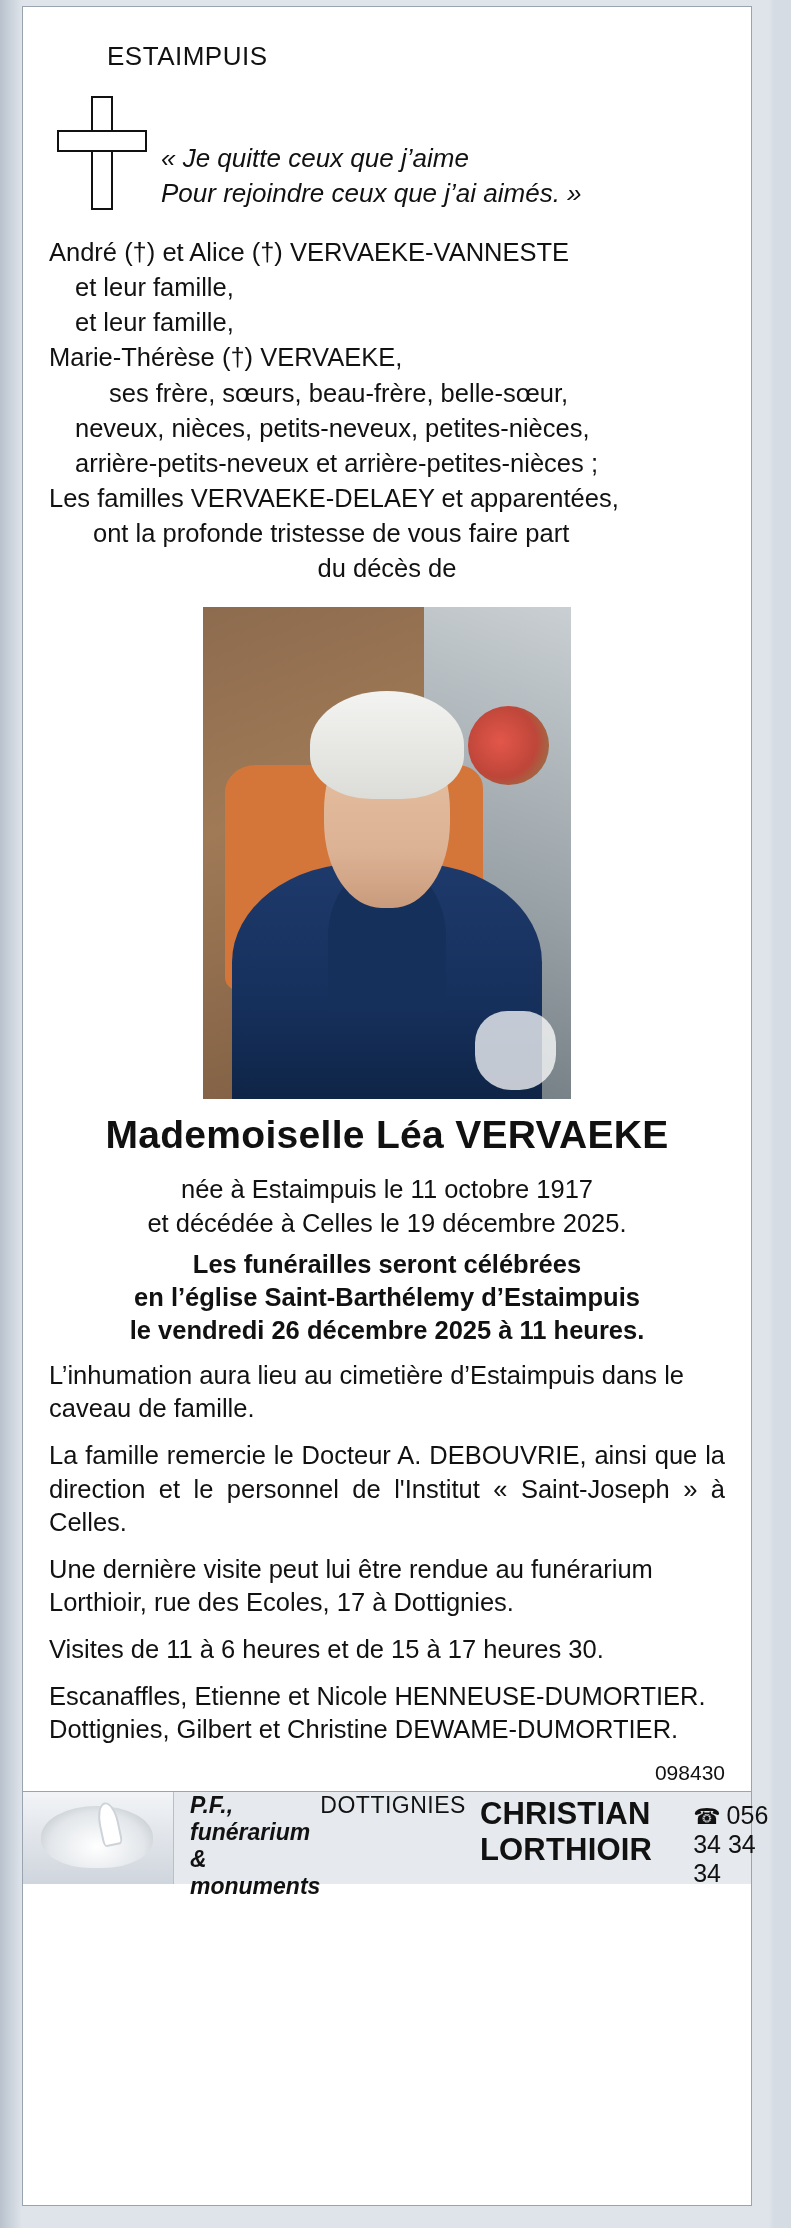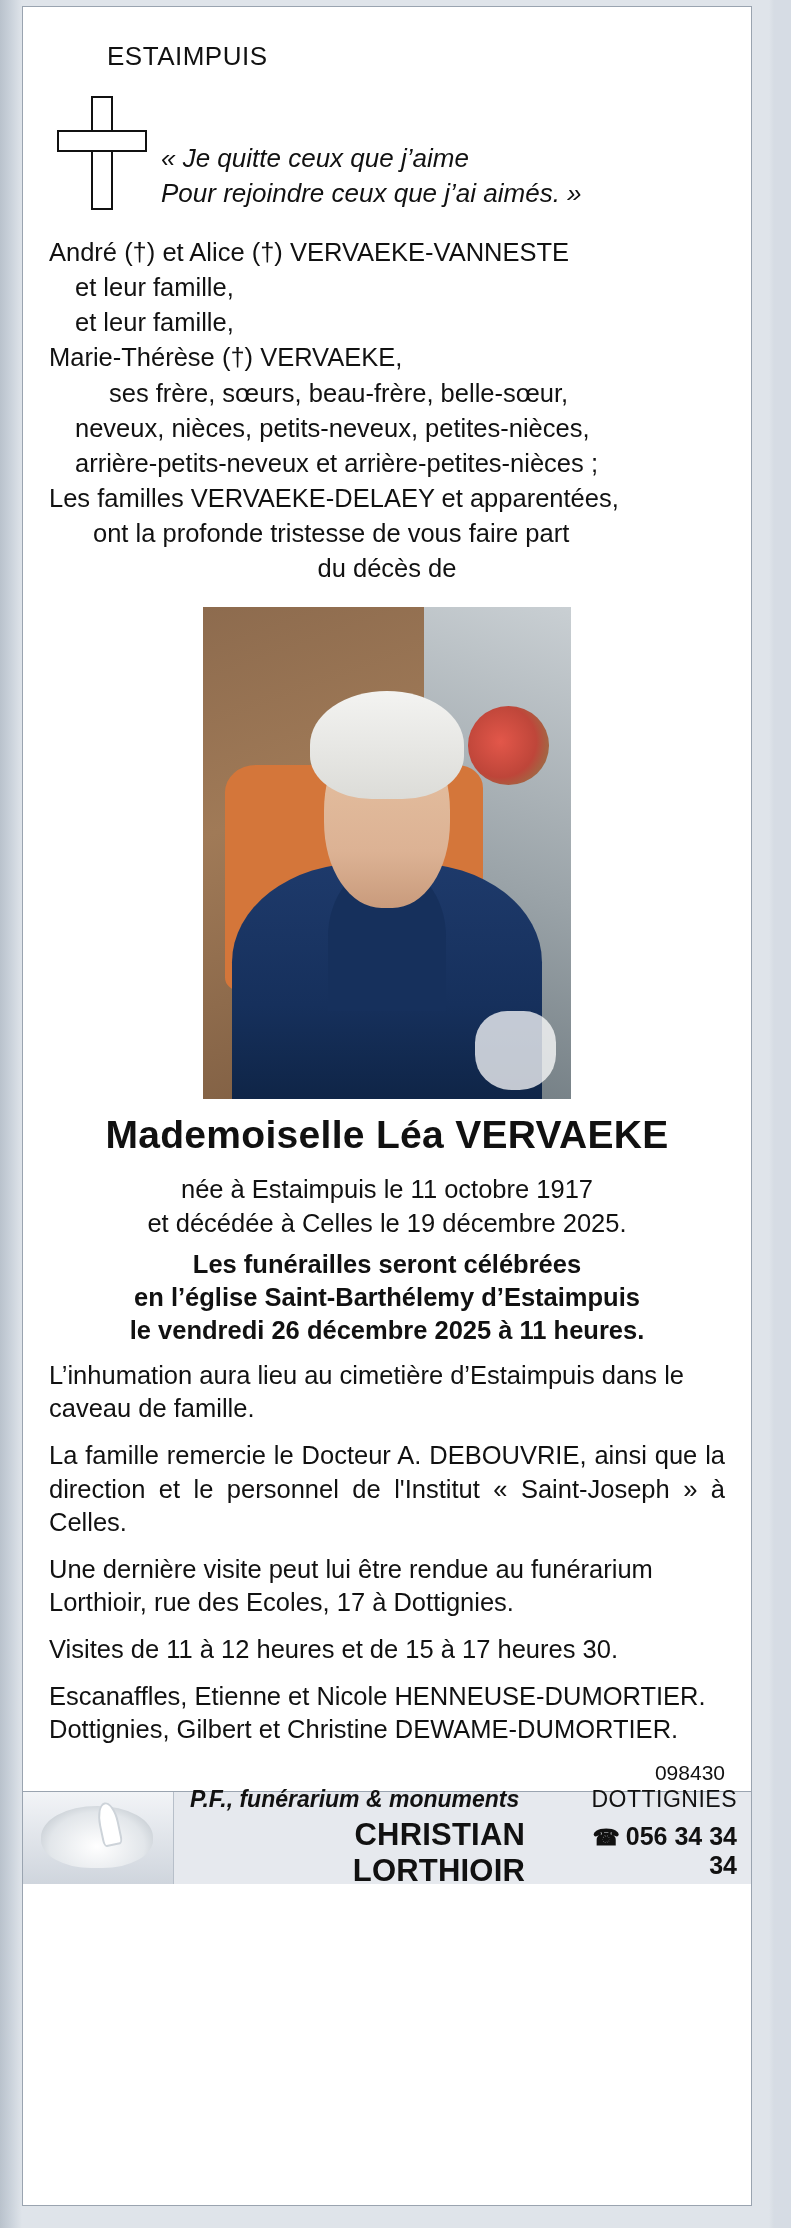--- a/index.html
+++ b/index.html
@@ -227,24 +227,23 @@
     left: 58px; top: -4px;
     width: 16px; height: 40px;
     background: #fff;
     border: 2px solid #cdd3d9;
     border-radius: 60% 60% 20% 20%;
     transform: rotate(-12deg);
   }
   .footer-main {
     flex: 1;
     display: flex;
-    flex-direction: column;
+    flex-direction: row;
     justify-content: center;
     padding-left: 16px;
-    text-align: right;
   }
   .footer-line1 {
     display: flex;
     justify-content: space-between;
     align-items: baseline;
     padding-right: 14px;
   }
   .pf-text {
     font-style: italic;
     font-weight: bold;
@@ -264,21 +263,21 @@
     margin-top: 4px;
     gap: 41px;
   }
   .company {
     font-weight: bold;
     font-size: 31px;
     color: #111;
     letter-spacing: 0.2px;
   }
   .phone {
-    font-weight: bold;
+    font-weight: normal;
     font-size: 25px;
     color: #111;
   }
   .phone-icon { font-size: 22px; margin-right: 6px; }
 </style>
 </head>
 <body>
 
 <div class="page">
   <div class="card">
@@ -334,21 +333,21 @@
     <div class="funeral">
       <div>Les funérailles seront célébrées</div>
       <div>en l’église Saint-Barthélemy d’Estaimpuis</div>
       <div>le vendredi 26 décembre 2025 à 11 heures.</div>
     </div>
 
     <div class="body-text">
       <p>L’inhumation aura lieu au cimetière d’Estaimpuis dans le caveau de famille.</p>
       <p class="justify">La famille remercie le Docteur A. DEBOUVRIE, ainsi que la direction et le personnel de l'Institut « Saint-Joseph » à Celles.</p>
       <p>Une dernière visite peut lui être rendue au funérarium Lorthioir, rue des Ecoles, 17 à Dottignies.</p>
-      <p>Visites de 11 à 12 heures et de 15 à 17 heures 30.</p>
+      <p>Visites de 11 à 6 heures et de 15 à 17 heures 30.</p>
       <p style="margin-bottom:0">Escanaffles, Etienne et Nicole HENNEUSE-DUMORTIER.</p>
       <p>Dottignies, Gilbert et Christine DEWAME-DUMORTIER.</p>
     </div>
 
     <div class="ref">098430</div>
 
     <div class="footer">
       <div class="footer-logo">
         <div class="swan"></div>
       </div>

